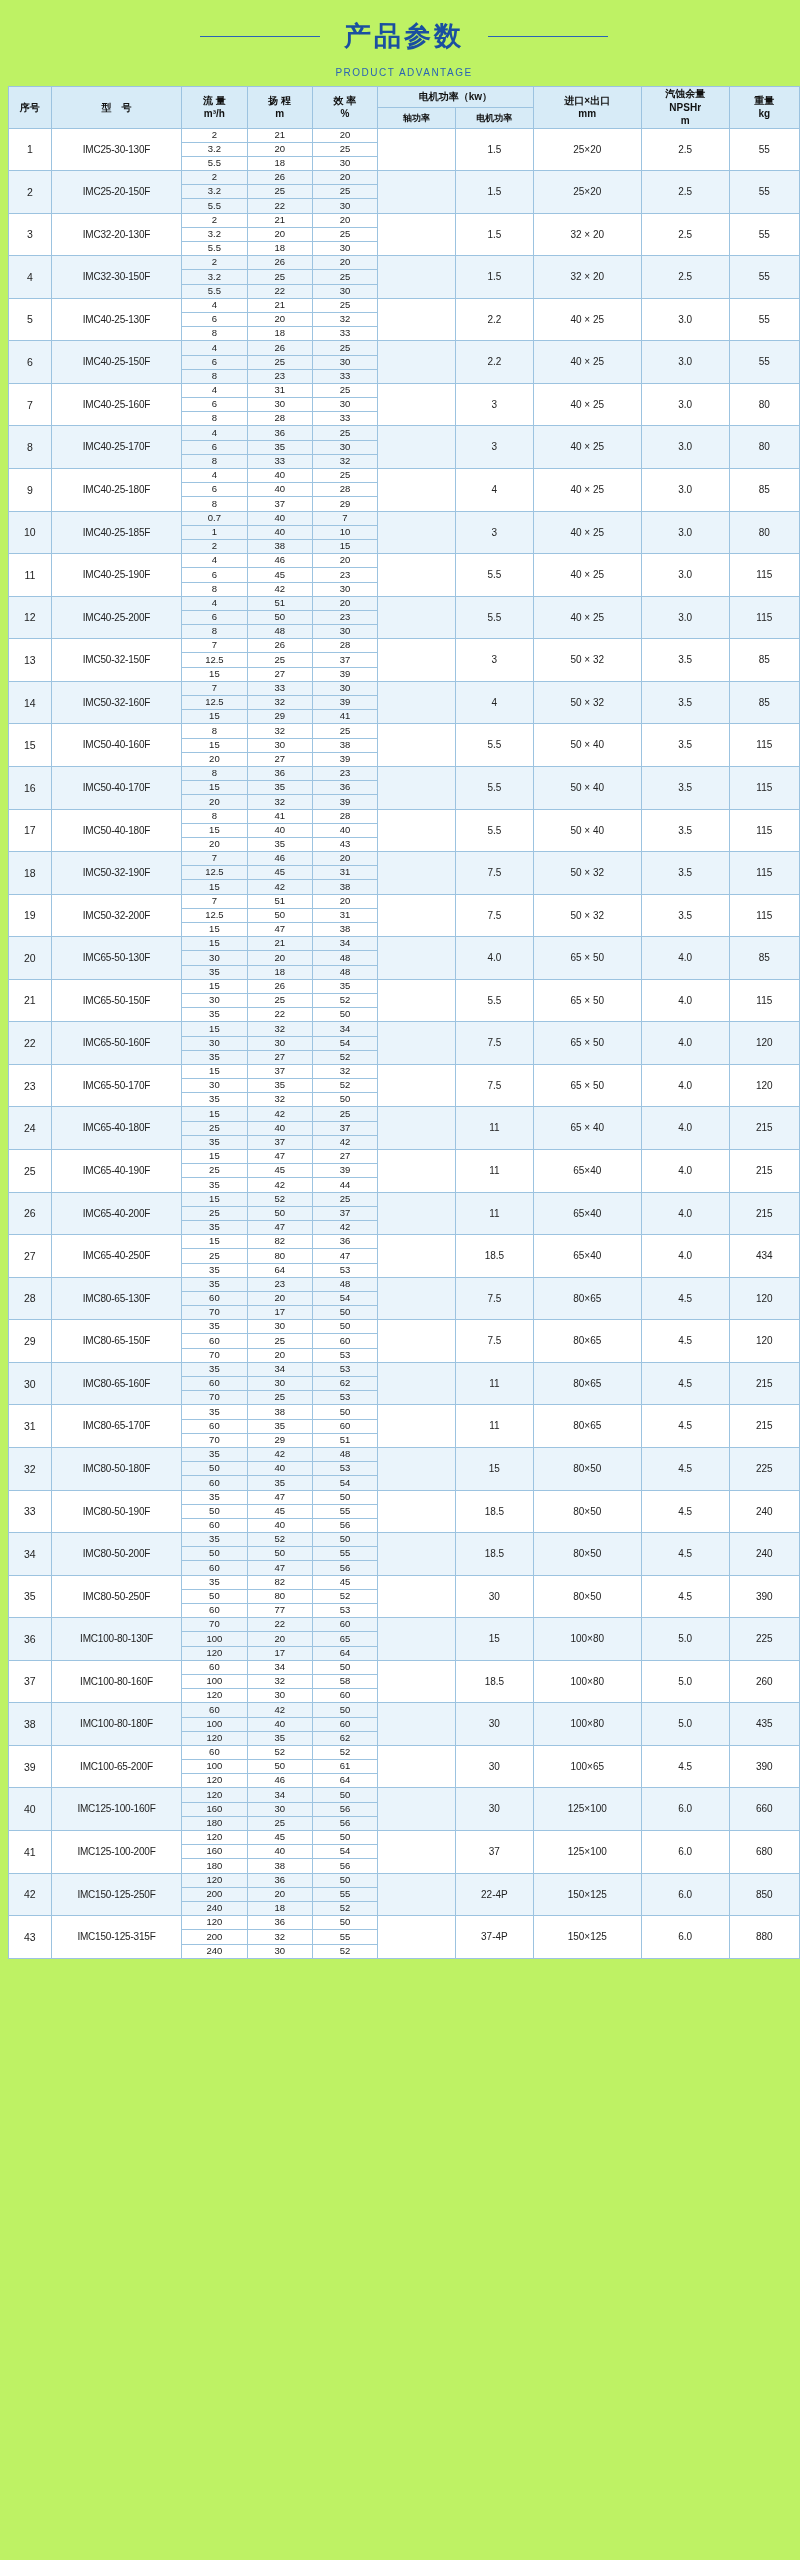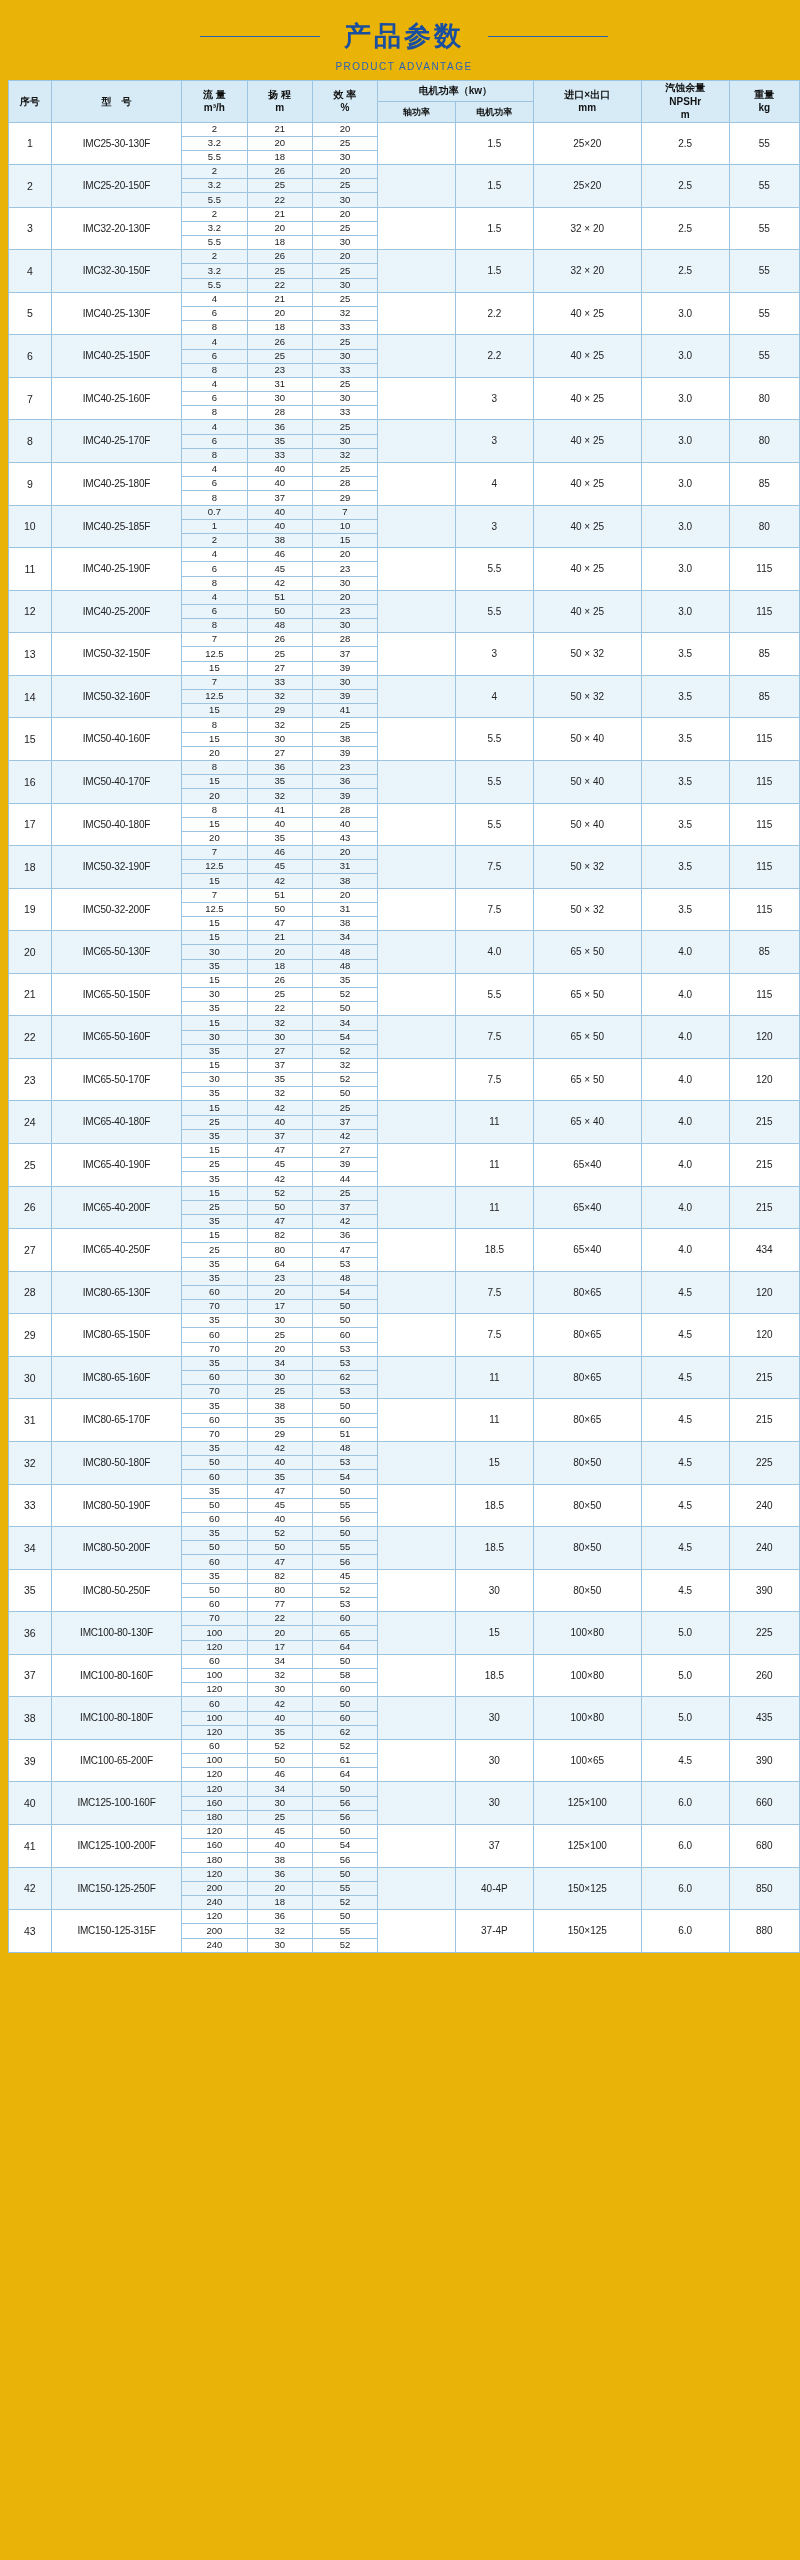--- a/index.html
+++ b/index.html
@@ -7,21 +7,21 @@
     margin: 0;
     padding: 0;
     background: #ffffff;
     font-family: "Liberation Sans", sans-serif;
     width: 800px;
   }
   .page {
     width: 800px;
     min-height: 2560px;
     padding: 0 0 10px 8px;
-    background: #eab308;
+    background: #bef264;
   }
   
   .header {
     text-align: center;
     padding: 18px 0 8px 0;
     position: relative;
   }
   .header-title {
     font-size: 27px;
     color: #1a4fa0;
@@ -39,21 +39,21 @@
     width: 120px;
     height: 1px;
     background: #2a63b5;
   }
   .header-title::before { left: -118px; }
   .header-title::after { right: -118px; }
   .header-sub {
     font-size: 10px;
     color: #2a63b5;
     letter-spacing: 1.5px;
-    margin-top: 7px;
+    margin-top: 13px;
   }
   
   table.spec {
     border-collapse: collapse;
     width: 100%;
     table-layout: fixed;
     font-size: 9px;
     color: #222;
   }
   table.spec td, table.spec th {
@@ -1051,21 +1051,21 @@
           <td>38</td>
           <td>56</td>
         </tr>
         <tr class="band-b">
           <td class="idx" rowspan="3">42</td>
           <td class="model" rowspan="3">IMC150-125-250F</td>
           <td>120</td>
           <td>36</td>
           <td>50</td>
           <td rowspan="3"></td>
-          <td class="power" rowspan="3">40-4P</td>
+          <td class="power" rowspan="3">22-4P</td>
           <td class="inout nowrap" rowspan="3">150×125</td>
           <td class="npsh" rowspan="3">6.0</td>
           <td class="weight" rowspan="3">850</td>
         </tr>
         <tr class="band-b">
           <td>200</td>
           <td>20</td>
           <td>55</td>
         </tr>
         <tr class="band-b">

